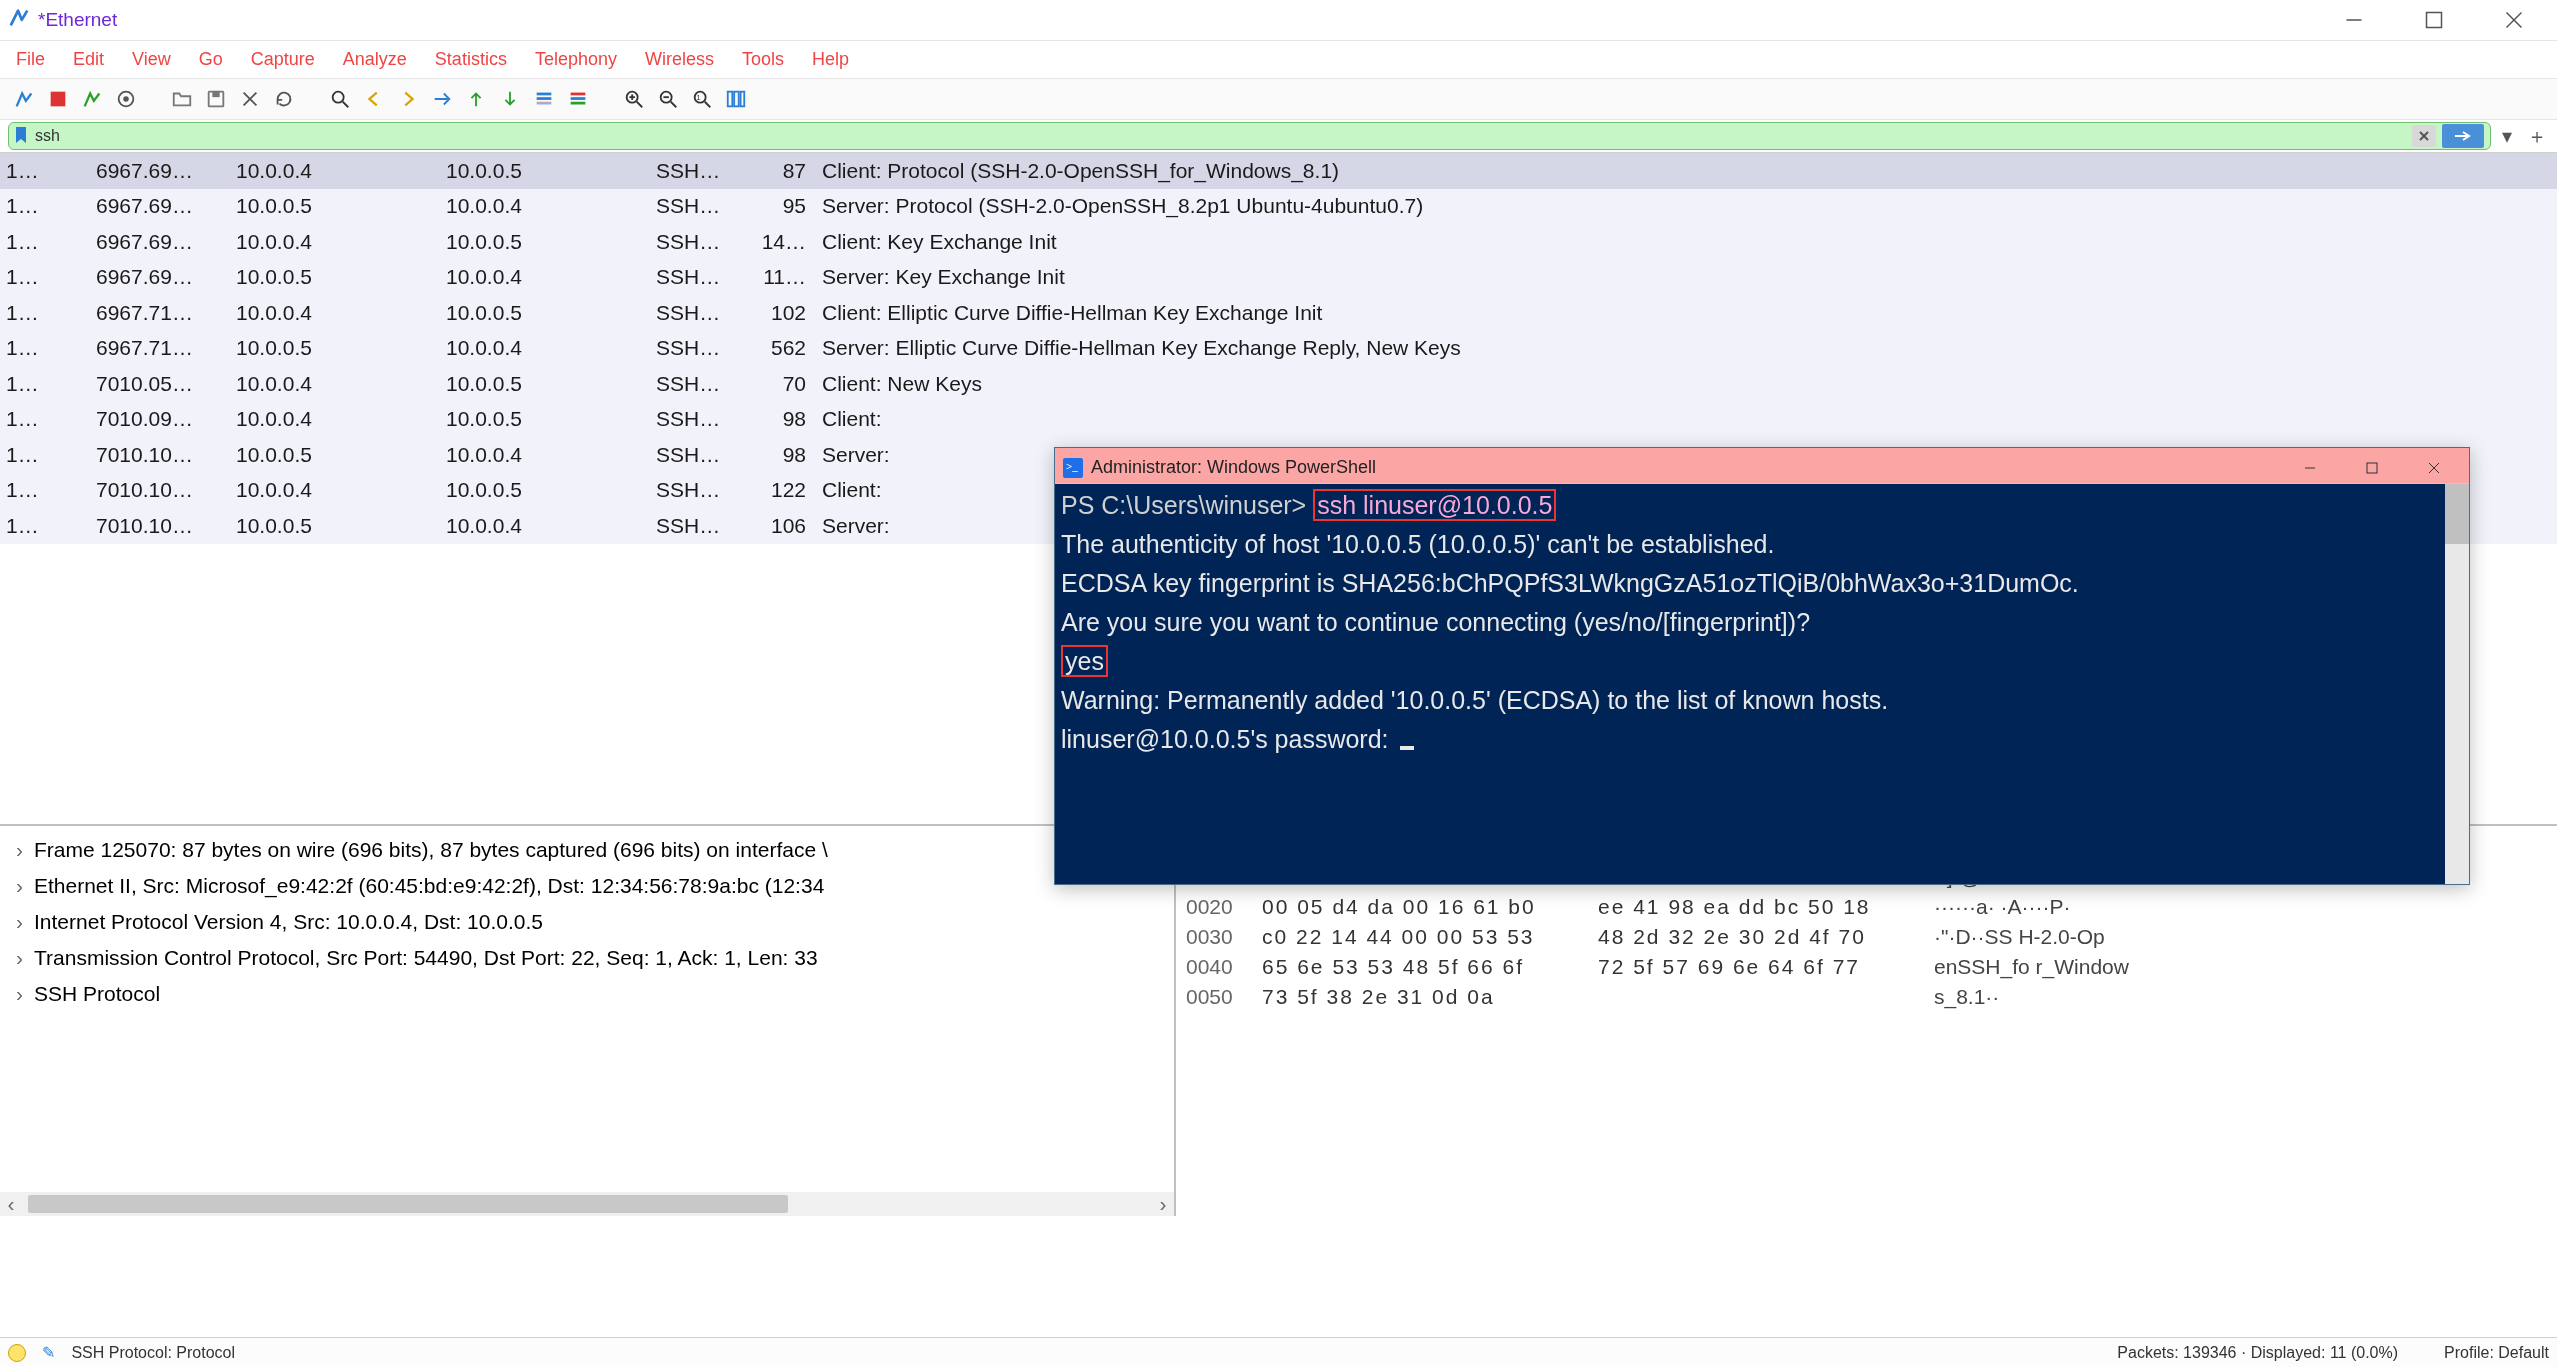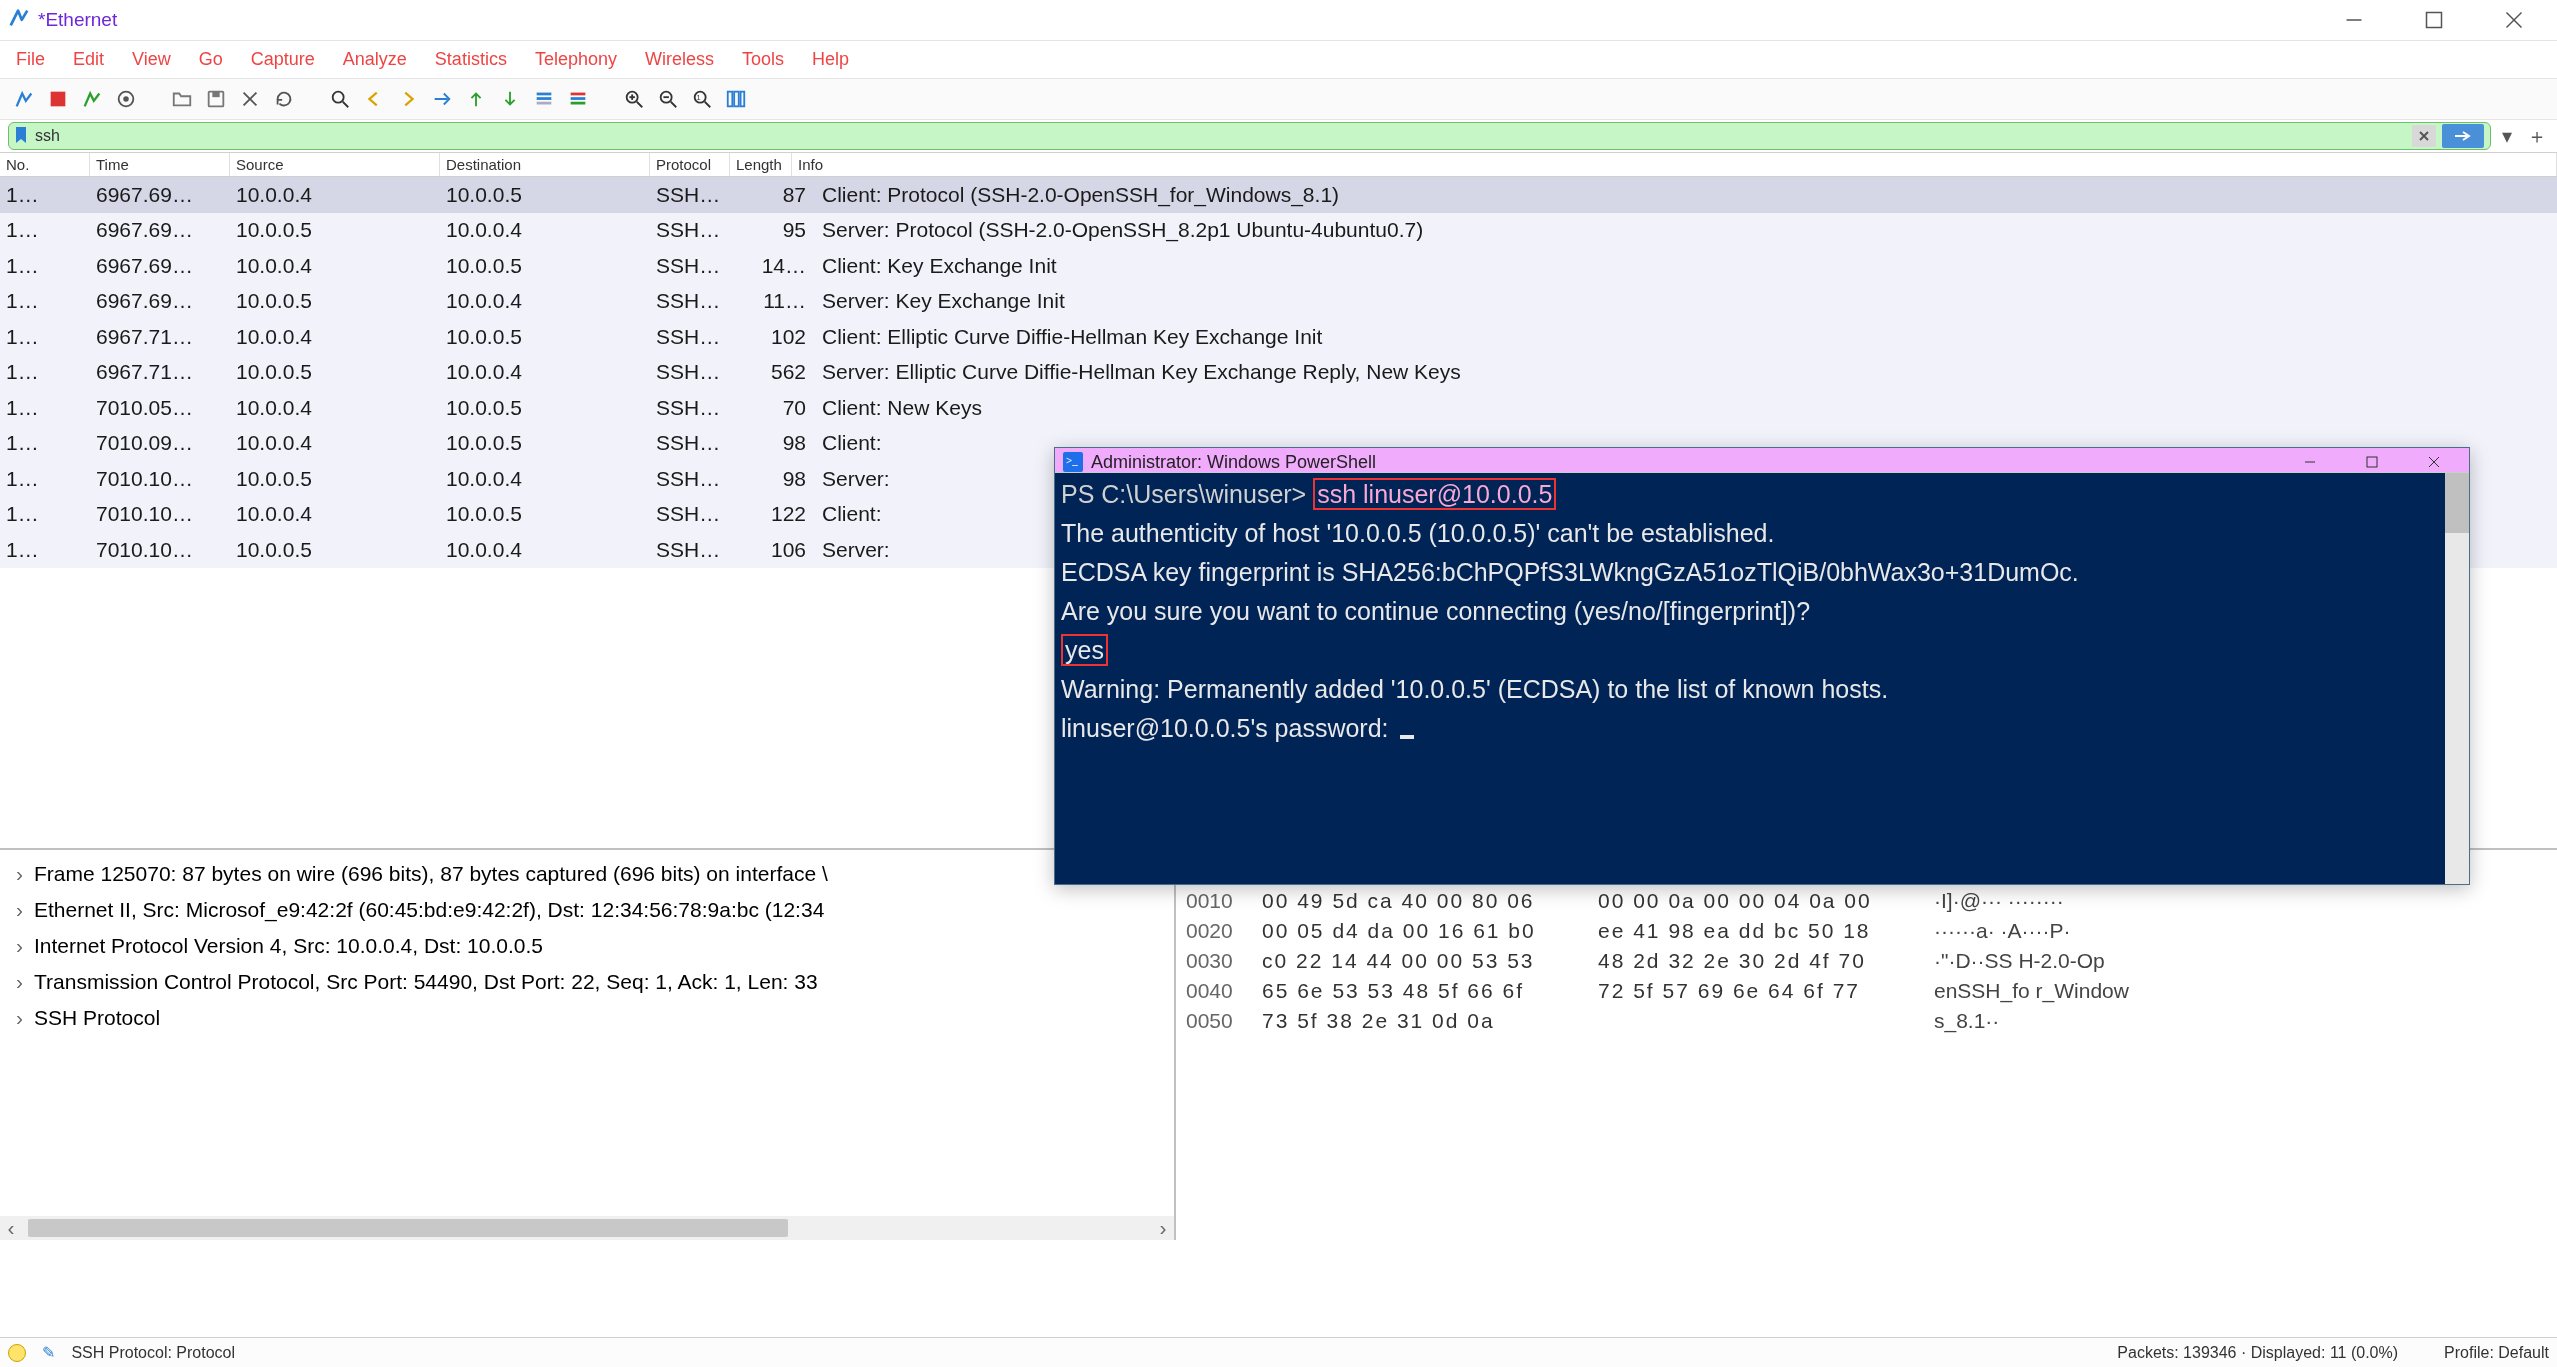--- a/index.html
+++ b/index.html
@@ -66,21 +66,21 @@
 .bytes .hex2{ width:330px; letter-spacing:2px; }
 .bytes .asc { flex:1; color:#444; }
 
 
 .statusbar { position:fixed; bottom:0; left:0; right:0; height:30px; border-top:1px solid #d0d0d0; display:flex; align-items:center; font-size:16px; color:#333; padding:0 8px; background:#fcfcfc; justify-content:space-between; }
 .status-left { display:flex; align-items:center; gap:16px; }
 .status-bulb { width:18px; height:18px; border-radius:50%; background:#ffe36b; border:1px solid #c8a400; }
 
 
 .ps-window { position:fixed; left:1054px; top:447px; width:1416px; height:438px; border:1px solid #4a6d8c; display:flex; flex-direction:column; box-shadow:0 4px 18px rgba(0,0,0,.25); }
-.ps-title { height:25px; background:#f0abfc; display:flex; align-items:center; justify-content:space-between; padding:4px 4px 0 8px; border-bottom:1px solid #ccc; }
+.ps-title { height:36px; background:#fca5a5; display:flex; align-items:center; justify-content:space-between; padding:4px 4px 0 8px; border-bottom:1px solid #ccc; }
 .ps-title-left { display:flex; align-items:center; gap:8px; font-size:18px; color:#222; }
 .ps-icon { width:20px; height:20px; background:#1f6feb; display:inline-block; border-radius:2px; position:relative; }
 .ps-icon::after { content:">_"; font:700 11px Consolas; color:#fff; position:absolute; left:3px; top:2px; }
 .ps-win-controls { display:flex; }
 .ps-win-btn { width:62px; height:34px; display:flex; align-items:center; justify-content:center; color:#333; }
 .ps-body { flex:1; background:#012456; color:#e8e8e8; font-family:Consolas,monospace; font-size:25px; line-height:39px; padding:2px 6px; position:relative; white-space:pre; }
 .ps-scroll { position:absolute; right:0; top:0; bottom:0; width:24px; background:#e8e8e8; }
 .ps-scroll .pthumb { width:100%; height:60px; background:#c0c0c0; position:absolute; top:0; }
 .ps-yellow { color:#f9a8d4;margin-top:36px; }
 .ps-gray { color:#d0d0d0; }
@@ -279,29 +279,20 @@
         </svg>
       </span>
   </div>
   <div class="filter-ctrls">
     <div class="filter-side">▾</div>
     <div class="filter-side">＋</div>
   </div>
 </div>
 
 <div class="packet-list">
-  <div class="pl-header">
-    <div class="col-no">No.</div>
-    <div class="col-time">Time</div>
-    <div class="col-src">Source</div>
-    <div class="col-dst">Destination</div>
-    <div class="col-proto">Protocol</div>
-    <div class="col-len">Length</div>
-    <div class="col-info">Info</div>
-  </div>
   <div class="pl-body" id="pl-body">
       <div class="pl-row sel">
         <div class="col-no">1…</div>
         <div class="col-time">6967.69…</div>
         <div class="col-src">10.0.0.4</div>
         <div class="col-dst">10.0.0.5</div>
         <div class="col-proto">SSH…</div>
         <div class="col-len">87</div>
         <div class="col-info">Client: Protocol (SSH-2.0-OpenSSH_for_Windows_8.1)</div>
       </div>

